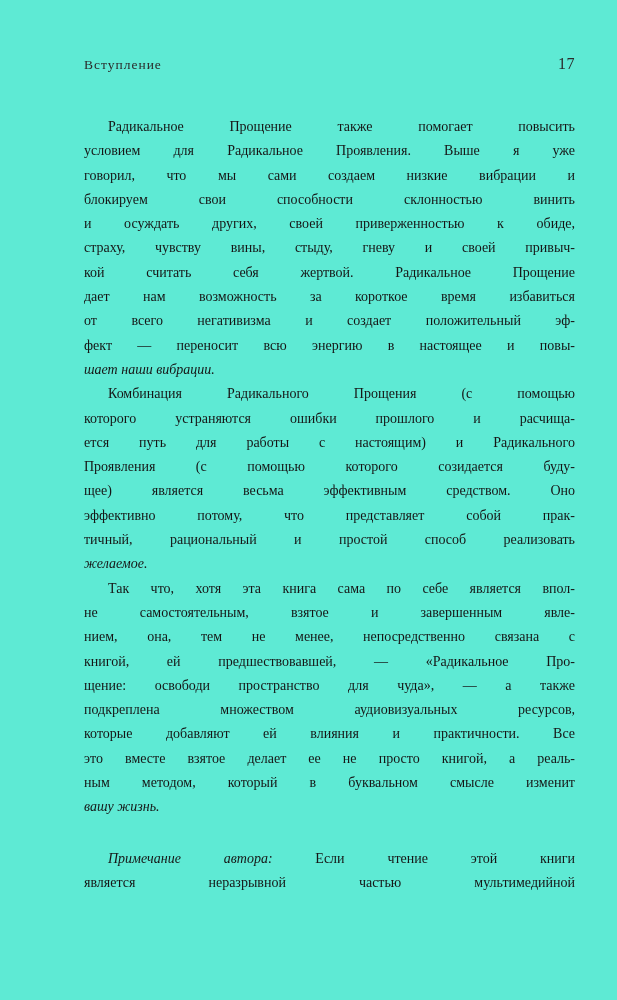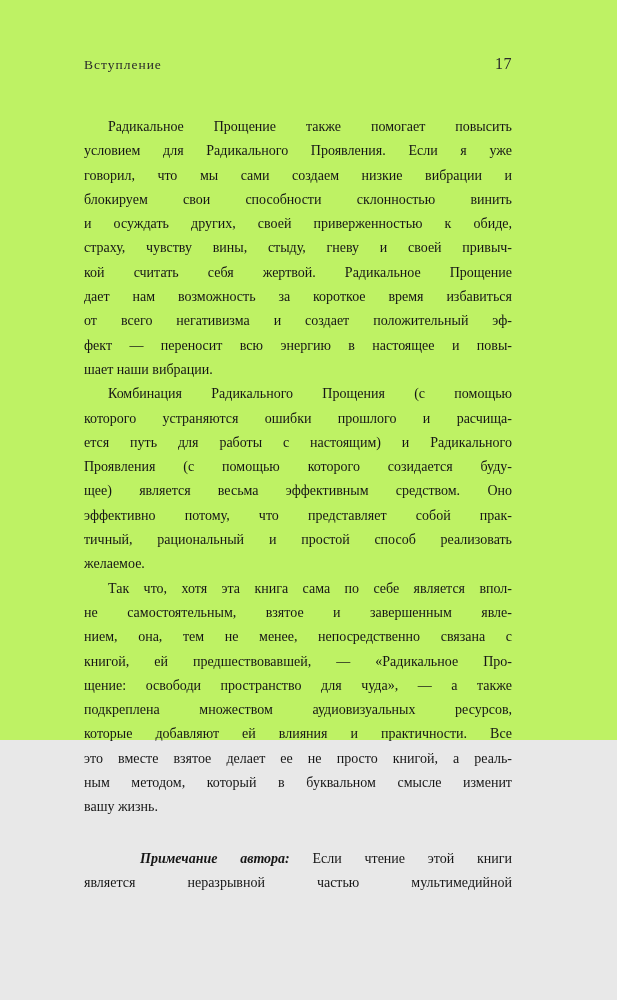--- a/index.html
+++ b/index.html
@@ -3,24 +3,24 @@
 <meta charset="utf-8">
 <style>
   * { margin: 0; padding: 0; box-sizing: border-box; }
   html, body { background: #e8e8e8; }
   body {
     width: 617px; height: 1000px;
     font-family: "Liberation Serif", "DejaVu Serif", serif;
     overflow: hidden;
   }
   .page {
-    width: 617px; height: 740px;
-    background: #bef264;
+    width: 617px; height: 1000px;
+    background: #5eead4;
     color: #1c1c1c;
-    padding: 55px 105px 0 84px;
+    padding: 55px 42px 0 84px;
   }
   .page-header {
     display: flex;
     justify-content: space-between;
     align-items: baseline;
     font-size: 13.5px;
     color: #2b2b2b;
   }
   .running-title { letter-spacing: 1px; }
   .page-number { font-size: 16px; letter-spacing: 0.5px; font-family: Liberation Serif, serif; }
@@ -31,40 +31,40 @@
     color: #161616;
   }
   .paragraph.spaced { margin-top: 27px; }
   .line {
     text-align: justify;
     text-align-last: justify;
   }
   .line.last {
     text-align: left;
     text-align-last: left;
+    font-style: italic;
   }
   .line.indent { text-indent: 24px; }
   .lead {
     font-style: italic;
-    font-weight: bold;
-    margin-left: 32px;
+    font-weight: normal;
   }
 </style>
 </head>
 <body>
 
 <div class="page">
   <div class="page-header">
     <span class="running-title">Вступление</span>
     <span class="page-number">17</span>
   </div>
   <div class="text-block">
       <div class="paragraph">
         <div class="line indent">Радикальное Прощение также помогает повысить</div>
-        <div class="line">условием для Радикального Проявления. Если я уже</div>
+        <div class="line">условием для Радикальное Проявления. Выше я уже</div>
         <div class="line">говорил, что мы сами создаем низкие вибрации и</div>
         <div class="line">блокируем свои способности склонностью винить</div>
         <div class="line">и осуждать других, своей приверженностью к обиде,</div>
         <div class="line">страху, чувству вины, стыду, гневу и своей привыч-</div>
         <div class="line">кой считать себя жертвой. Радикальное Прощение</div>
         <div class="line">дает нам возможность за короткое время избавиться</div>
         <div class="line">от всего негативизма и создает положительный эф-</div>
         <div class="line">фект — переносит всю энергию в настоящее и повы-</div>
         <div class="line last">шает наши вибрации.</div>
       </div>

